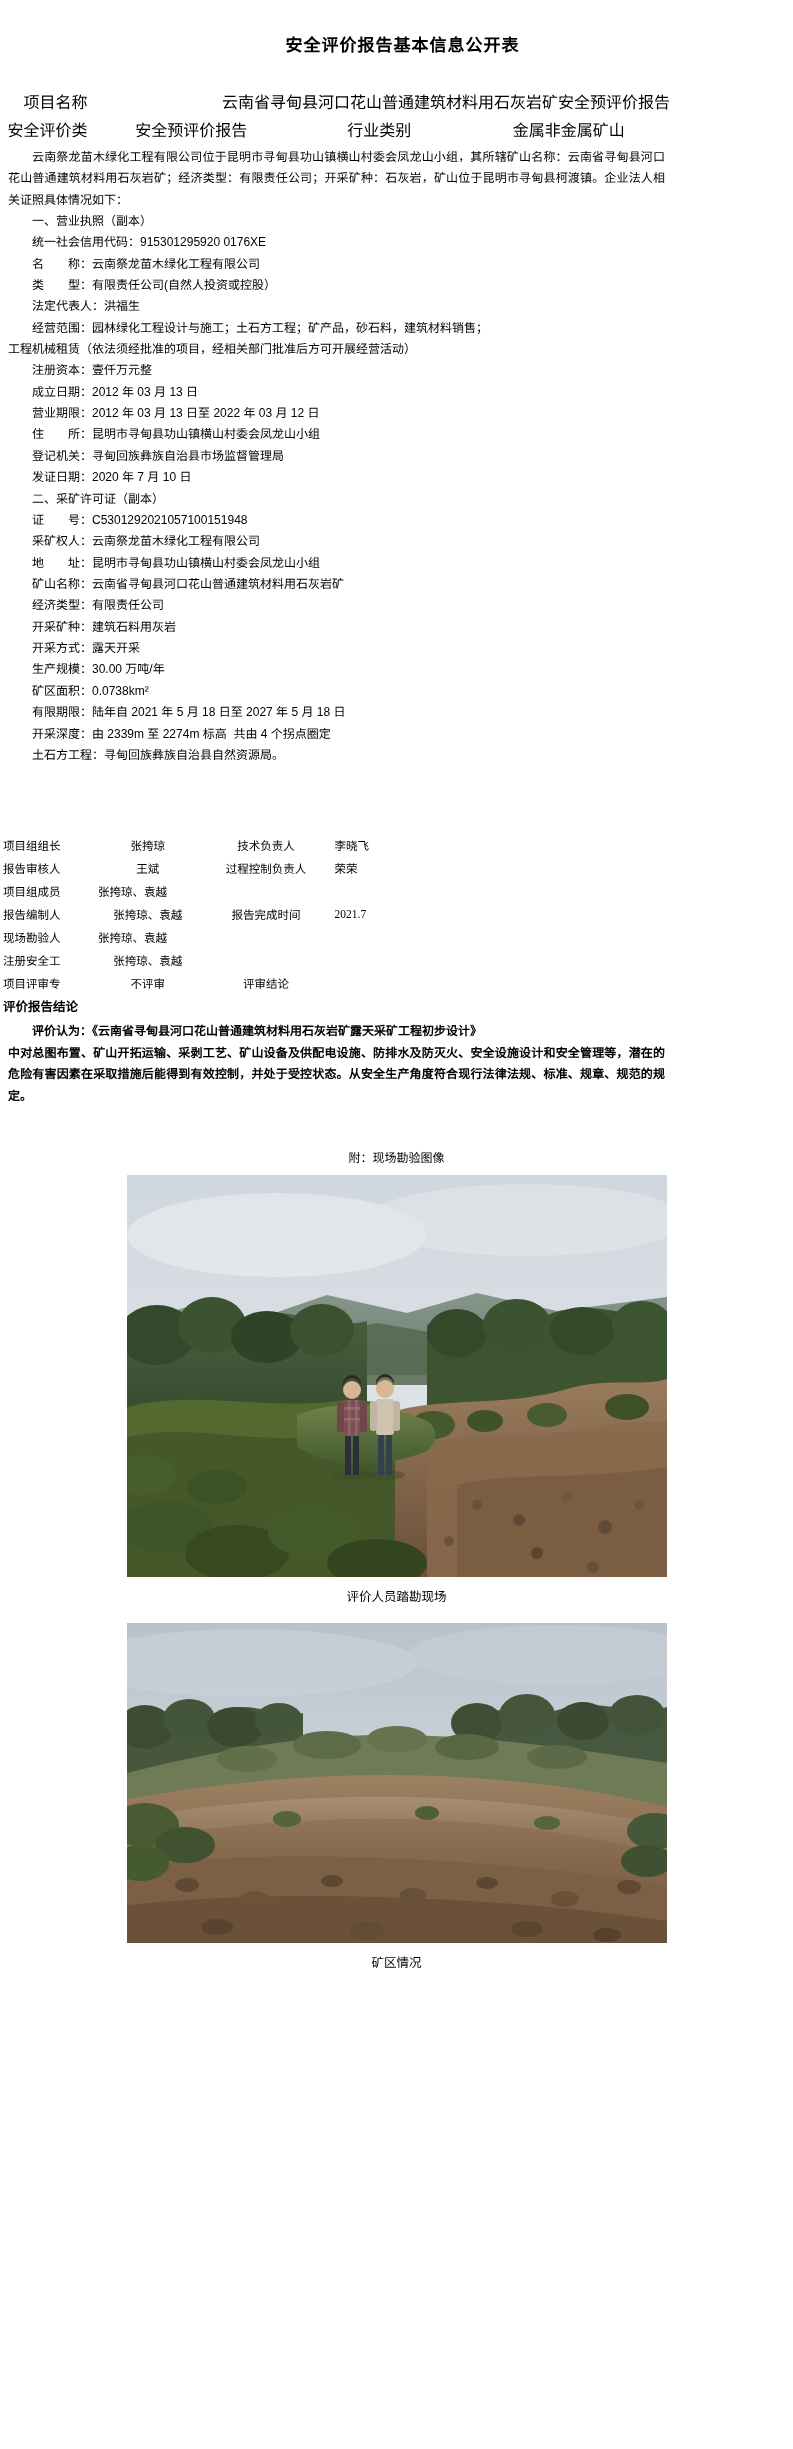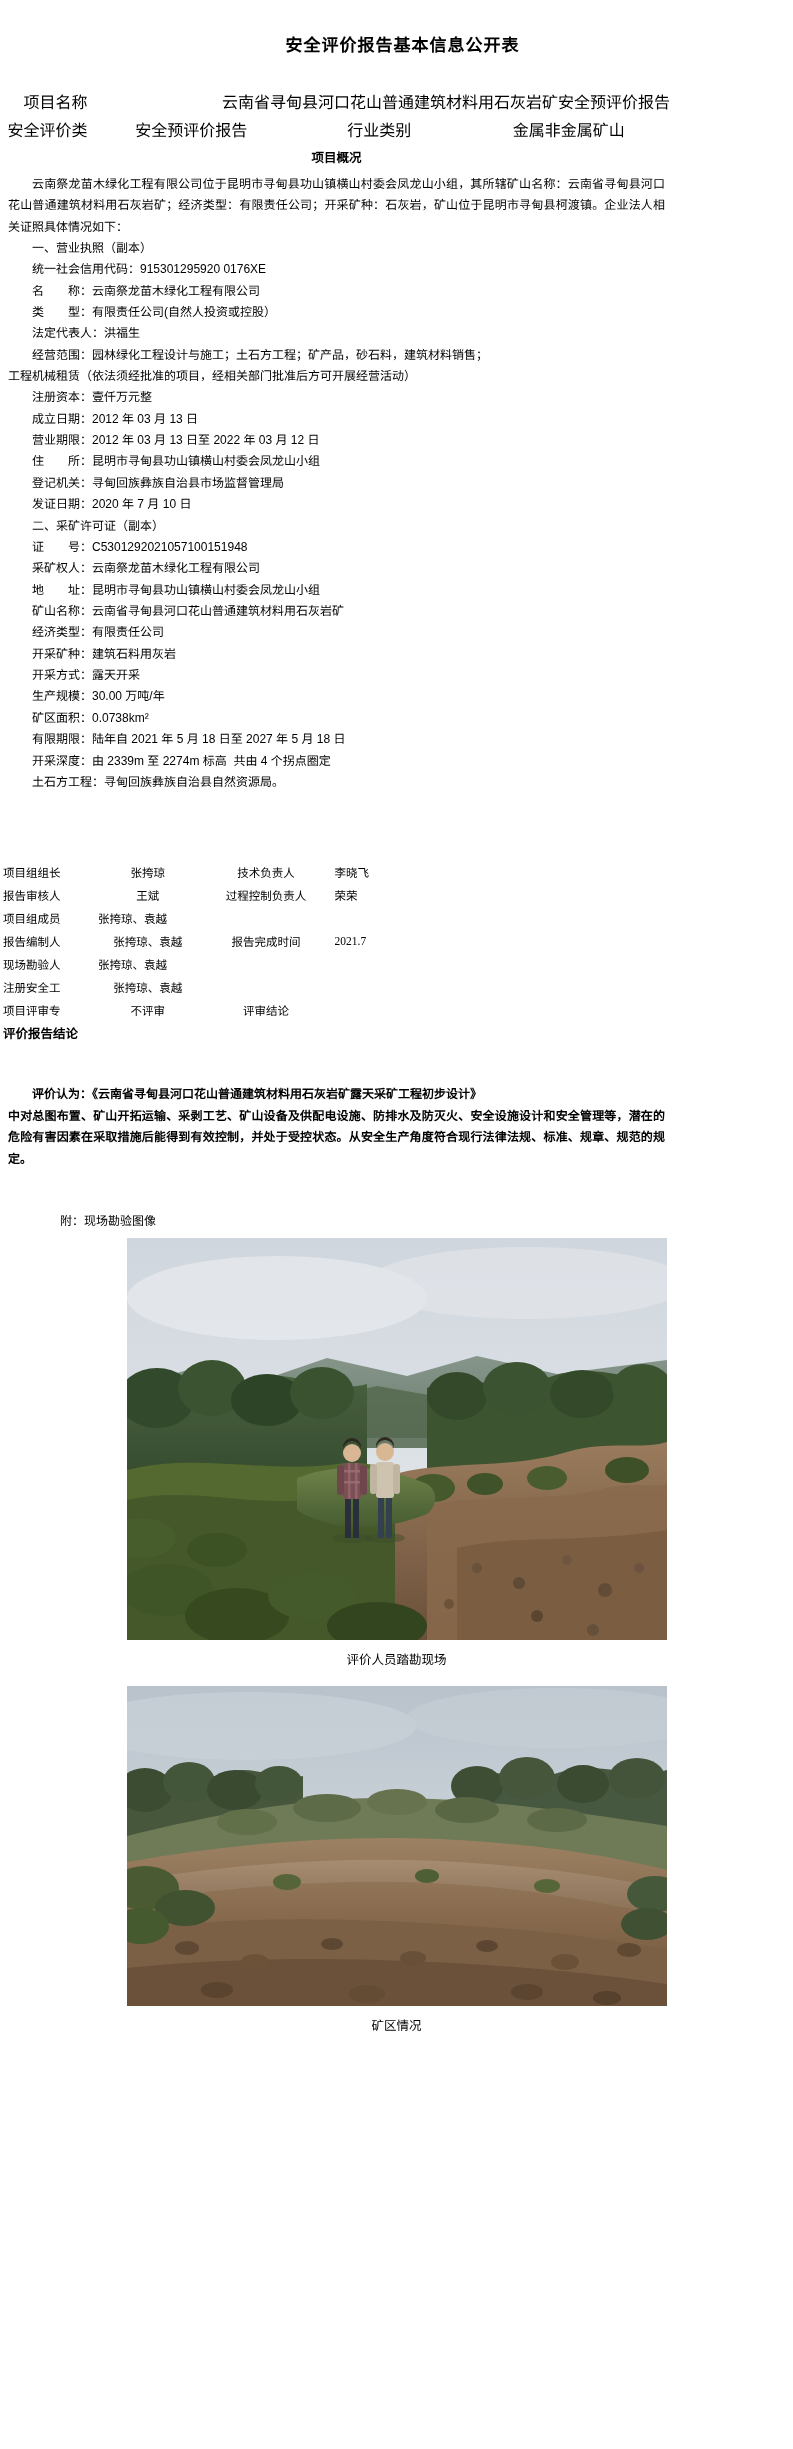--- a/index.html
+++ b/index.html
@@ -115,29 +115,29 @@
     padding: 3px 6px 14px 6px !important;
   }
   .conclusion-body {
     font-size: 12px;
     line-height: 1.8;
     font-weight: bold;
     font-family: "Liberation Serif", "DejaVu Serif", serif;
     text-align: justify;
   }
   .conclusion-body p { margin: 0; }
-  .conclusion-body p.first { text-indent: 2em; margin-top: 36px; }
+  .conclusion-body p.first { text-indent: 2em; }
 
   
   .attach-note {
     width: 673px;
     margin: 24px auto 0 auto;
     font-size: 12px;
     font-family: "Liberation Sans", "DejaVu Sans", sans-serif;
-    text-align: left;
+    text-align: center;
   }
 
   .photo-block {
     width: 673px;
     margin: 10px auto 0 auto;
     text-align: center;
   }
   .photo-frame {
     width: 540px;
     height: 402px;
@@ -176,23 +176,20 @@
     <tbody>
       <tr>
         <td class="label-cell">项目名称</td>
         <td class="l" colspan="3" style="padding-left:6px;">云南省寻甸县河口花山普通建筑材料用石灰岩矿安全预评价报告</td>
       </tr>
       <tr>
         <td class="label-cell">安全评价类</td>
         <td class="c">安全预评价报告</td>
         <td class="c">行业类别</td>
         <td class="c">金属非金属矿山</td>
-      </tr>
-      <tr>
-        <td class="section-head" colspan="4">项目概况</td>
       </tr>
       <tr>
         <td class="overview-cell" colspan="4">
           <div class="overview-body">
             <p class="para">云南祭龙苗木绿化工程有限公司位于昆明市寻甸县功山镇横山村委会凤龙山小组，其所辖矿山名称：云南省寻甸县河口花山普通建筑材料用石灰岩矿；经济类型：有限责任公司；开采矿种：石灰岩，矿山位于昆明市寻甸县柯渡镇。企业法人相关证照具体情况如下：</p>
 
             <p class="ind">一、营业执照（副本）</p>
 
             <p class="ind">统一社会信用代码：915301295920 0176XE</p>
             <p class="ind">名　　称：云南祭龙苗木绿化工程有限公司</p>

